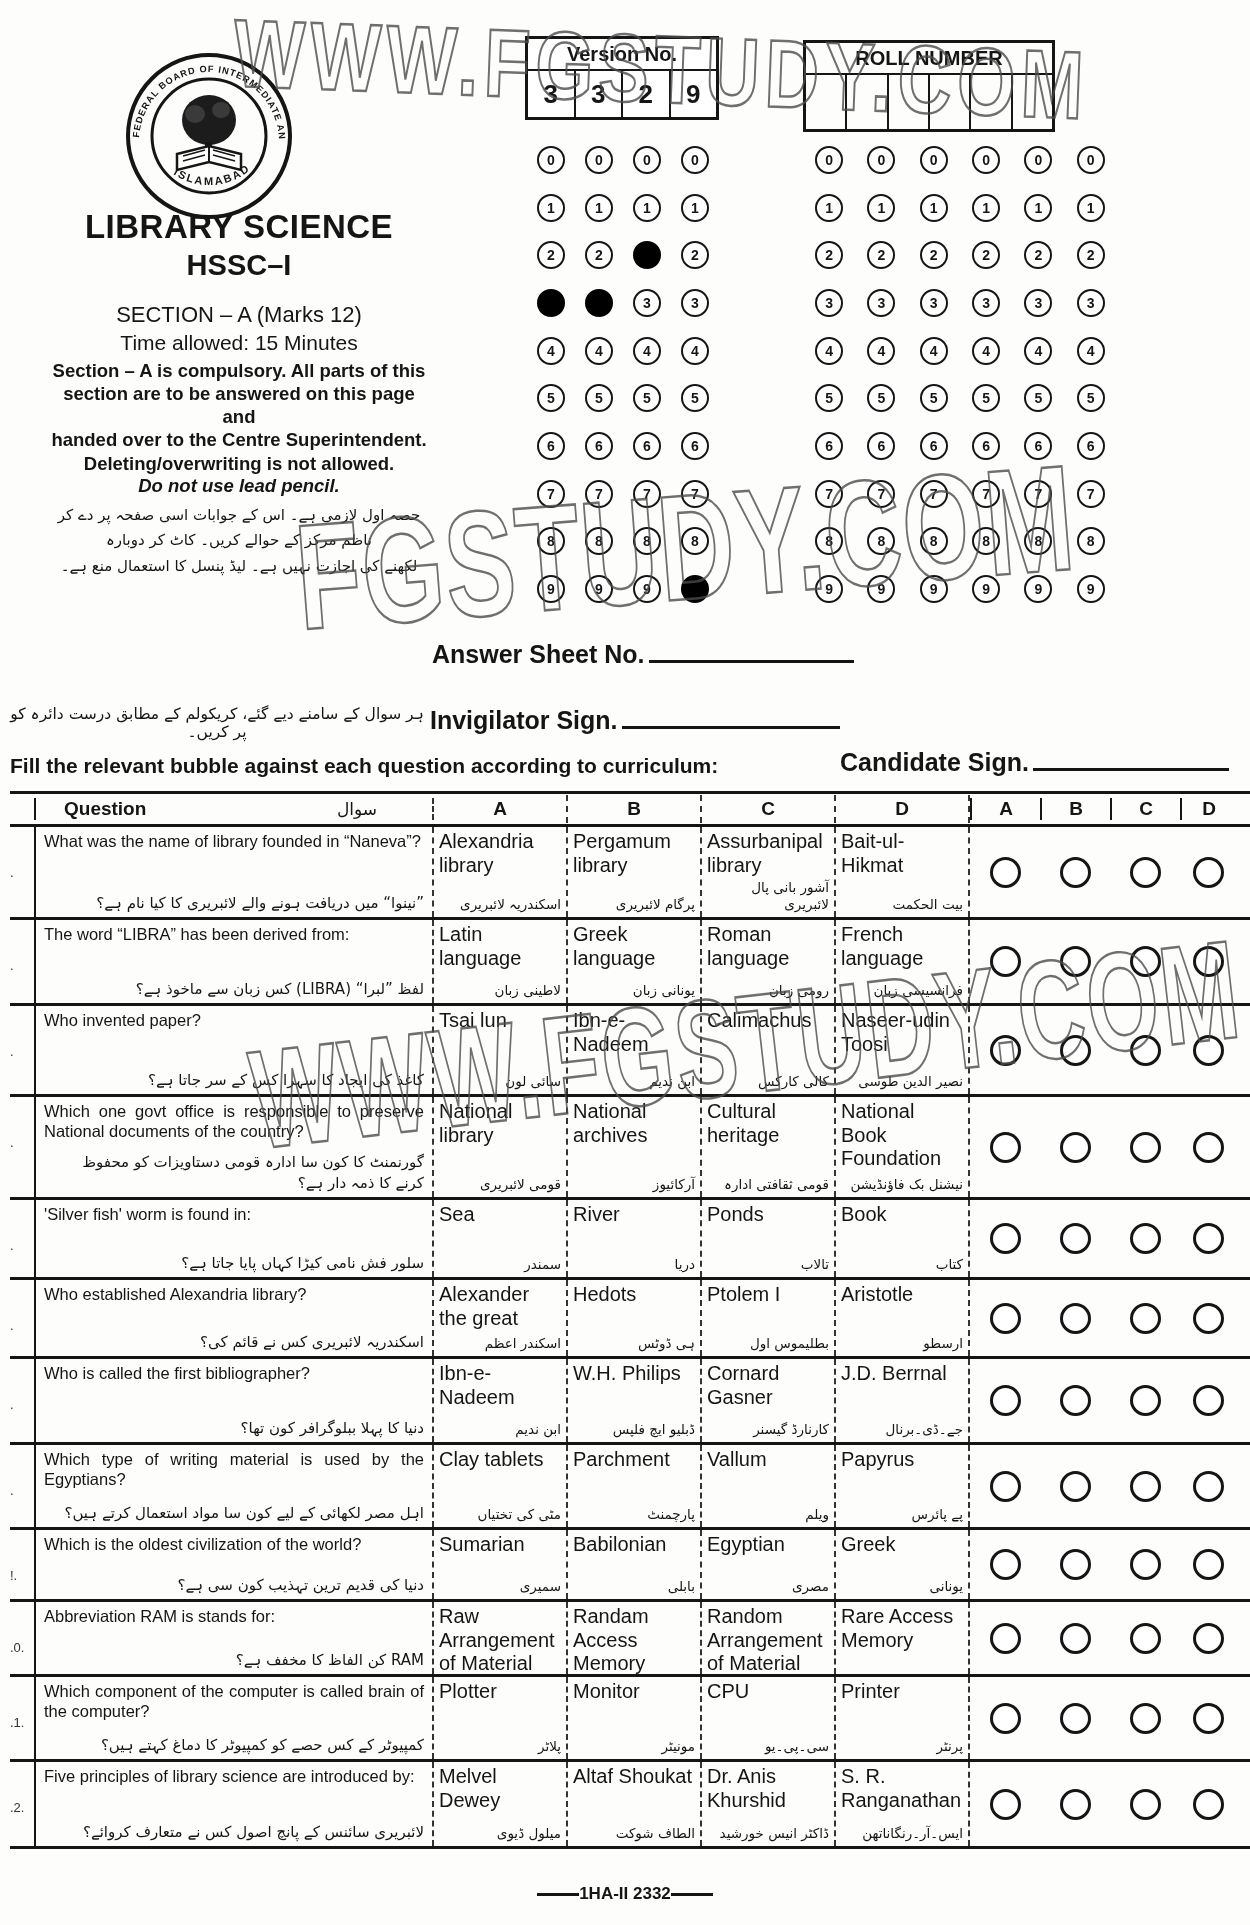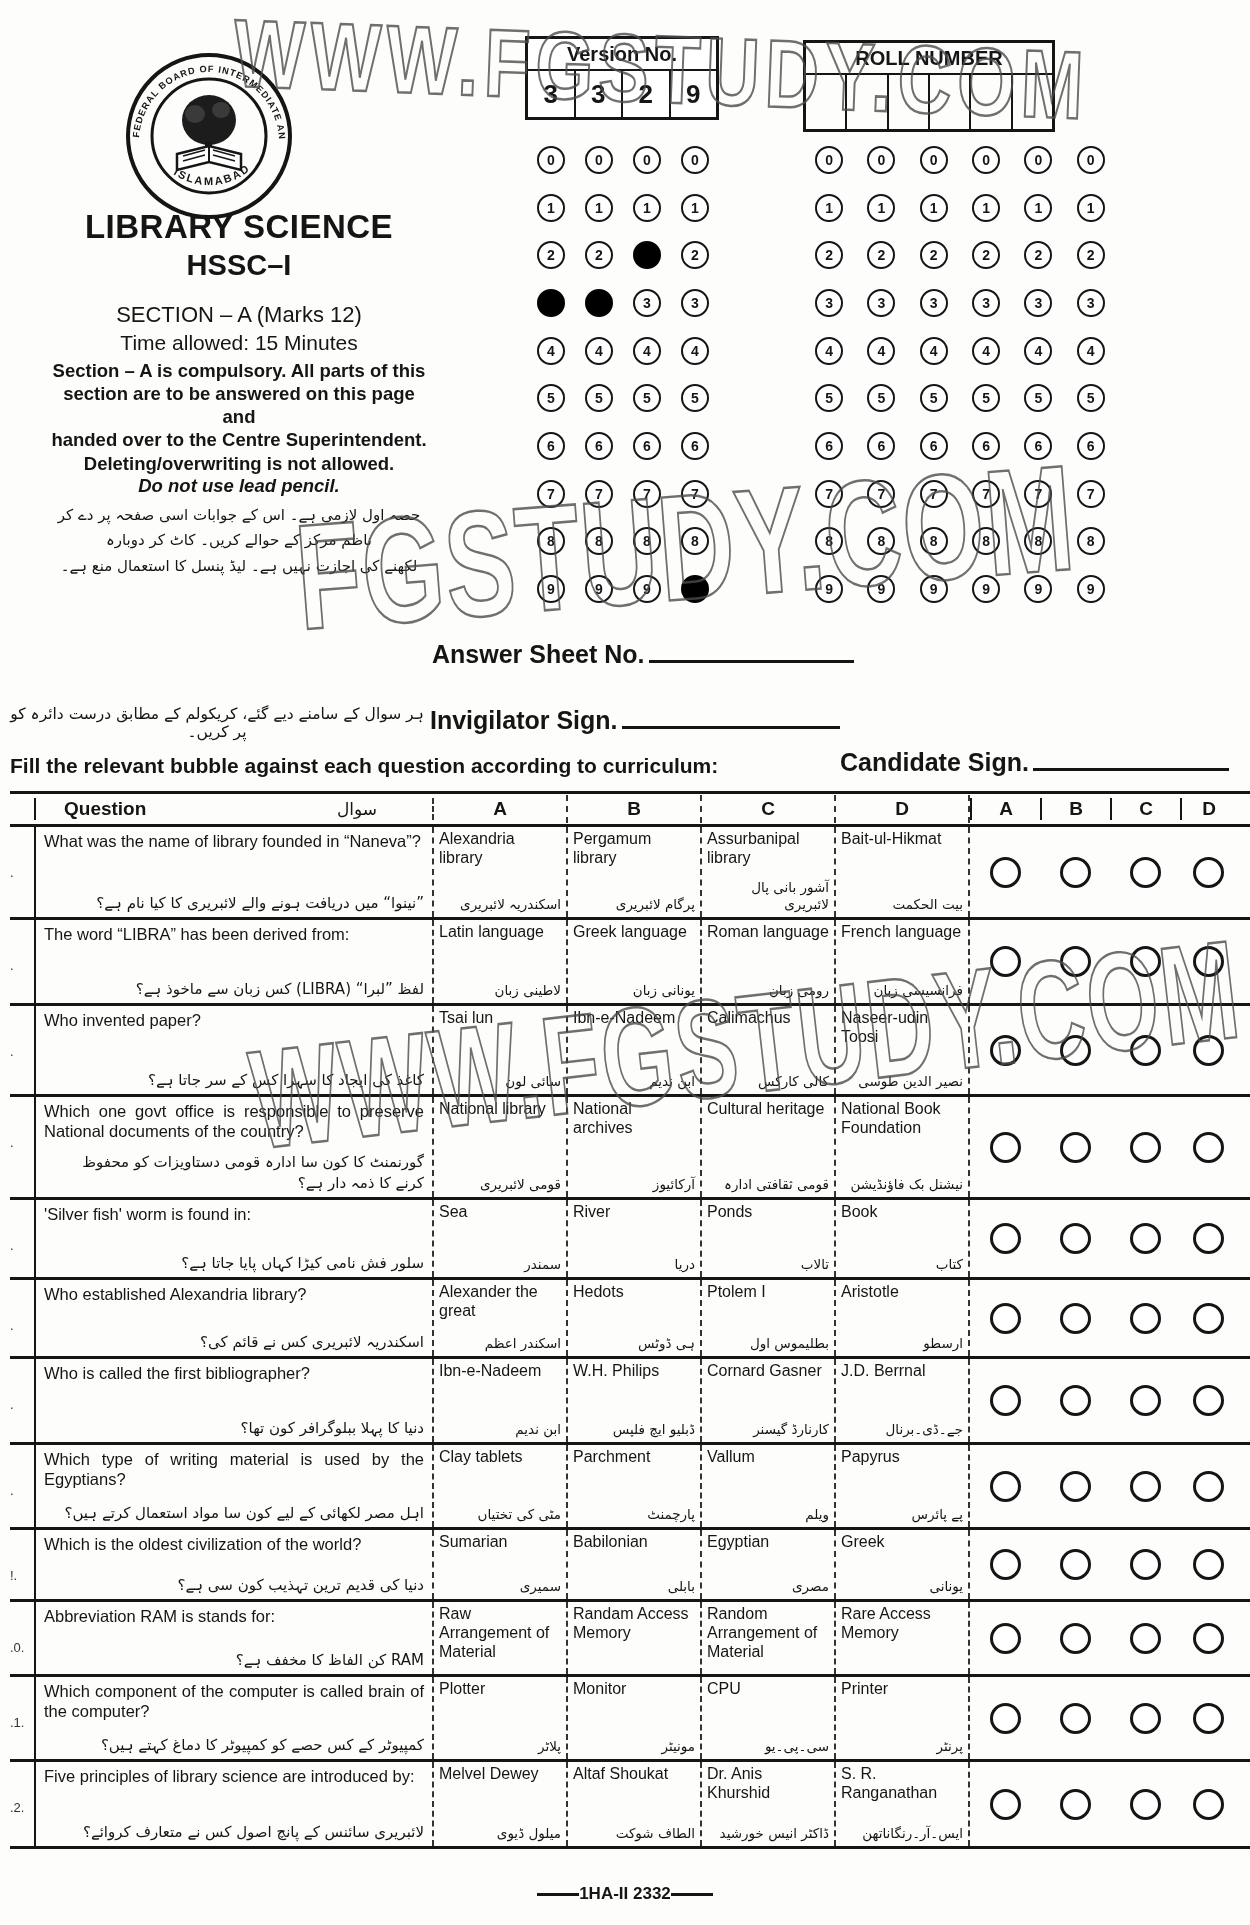--- a/index.html
+++ b/index.html
@@ -61,21 +61,21 @@
            display: flex; flex-direction: column; justify-content: space-between; }
   .c-opt { width: 134px; border-right: 2px dashed #333; padding: 3px 5px; display: flex; flex-direction: column; justify-content: space-between; }
   .c-bub { width: 70px; display: flex; align-items: center; justify-content: center; }
   .c-bub-last { width: 56px; }
   .h-q { flex-direction: row; align-items: center; justify-content: space-between; padding: 0 55px 0 28px; font-weight: 700; font-size: 19px; }
   .h-opt { align-items: center; justify-content: center; flex-direction: row; font-weight: 700; font-size: 19px; }
   .h-bub { font-weight: 700; font-size: 19px; border-left: 2px solid #151515; }
   .h-ur { font-family: "DejaVu Sans", sans-serif; font-size: 17px; font-weight: 400; }
   .q-en { font-size: 16.5px; line-height: 1.22; text-align: justify; }
   .q-ur { direction: rtl; text-align: right; font-size: 15px; font-family: "DejaVu Sans", sans-serif; padding-left: 6px; line-height: 1.4; }
-  .o-en { font-size: 16px; line-height: 1.18; }
+  .o-en { font-size: 20px; line-height: 1.18; }
   .o-ur { direction: rtl; text-align: right; font-size: 13.5px; font-family: "DejaVu Sans", sans-serif; line-height: 1.3; }
   .abubble { width: 31px; height: 31px; border: 3px solid #151515; border-radius: 50%; background: #fff; }
 
   
   .footer { position: absolute; left: 0; top: 1884px; width: 100%; display: flex; align-items: center; justify-content: center; z-index: 2; }
   .f-dash { width: 42px; border-top: 3px solid #151515; }
   .f-code { font-size: 17px; font-weight: 700; }
 </style>
 </head>
 <body>

